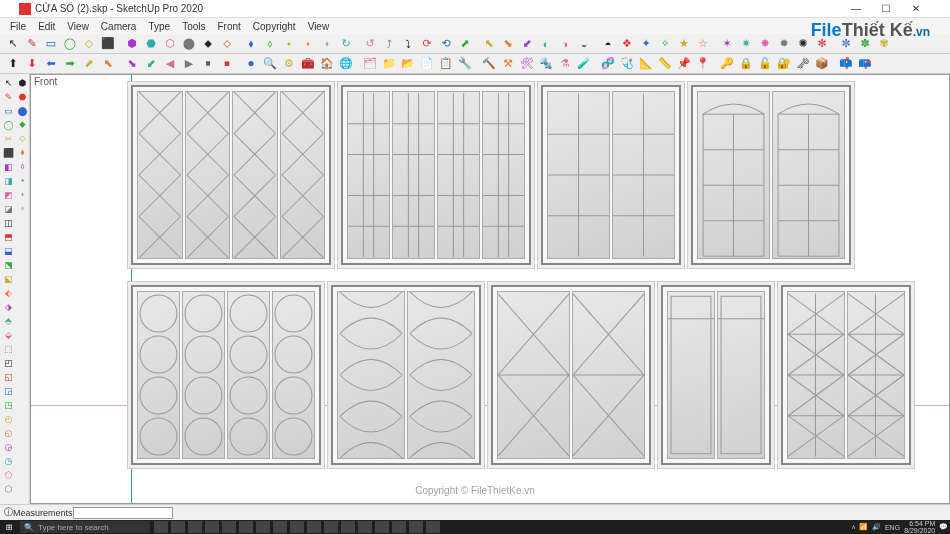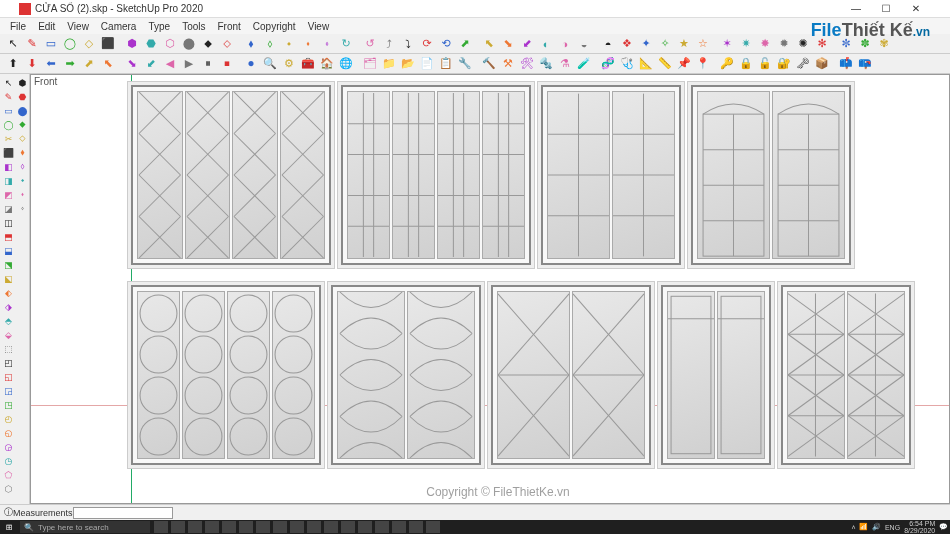--- a/index.html
+++ b/index.html
@@ -50,21 +50,21 @@
 .d6 { width: 150px; }
 .d7 { width: 160px; }
 .d8 { width: 110px; }
 .d9 { width: 130px; }
 
 
 .watermark-logo { position: absolute; top: 20px; right: 20px; font-size: 18px; font-weight: bold; }
 .watermark-logo .f { color: #0a7bc4; }
 .watermark-logo .t { color: #555; }
 .watermark-logo .v { color: #0369a1; font-size: 12px; }
-.watermark-center { position: absolute; top: 485px; left: 50%; transform: translateX(-50%); font-size: 12px; color: rgba(80,80,80,.55); pointer-events: none; margin-left: 23px; }
+.watermark-center { position: absolute; top: 485px; left: 50%; transform: translateX(-50%); font-size: 10px; color: rgba(80,80,80,.55); pointer-events: none; }
 
 
 .statusbar { position: absolute; left: 0; right: 0; bottom: 14px; height: 16px; background: #f0f0f0; border-top: 1px solid #ccc; display: flex; align-items: center; font-size: 9px; color: #333; padding: 0 4px; }
 .statusbar .hint { flex: 1; padding-left: 20px; }
 .statusbar .meas-label { margin-right: 0; }
 .statusbar .meas { width: 100px; height: 12px; background: #fff; border: 1px solid #999; }
 
 
 .taskbar { position: absolute; left: 0; right: 0; bottom: 0; height: 14px; background: #1f1f1f; display: flex; align-items: center; padding: 0 2px; gap: 4px; color: #fff; font-size: 8px; }
 .taskbar .start { width: 14px; height: 14px; display: flex; align-items: center; justify-content: center; color: #fff; }

